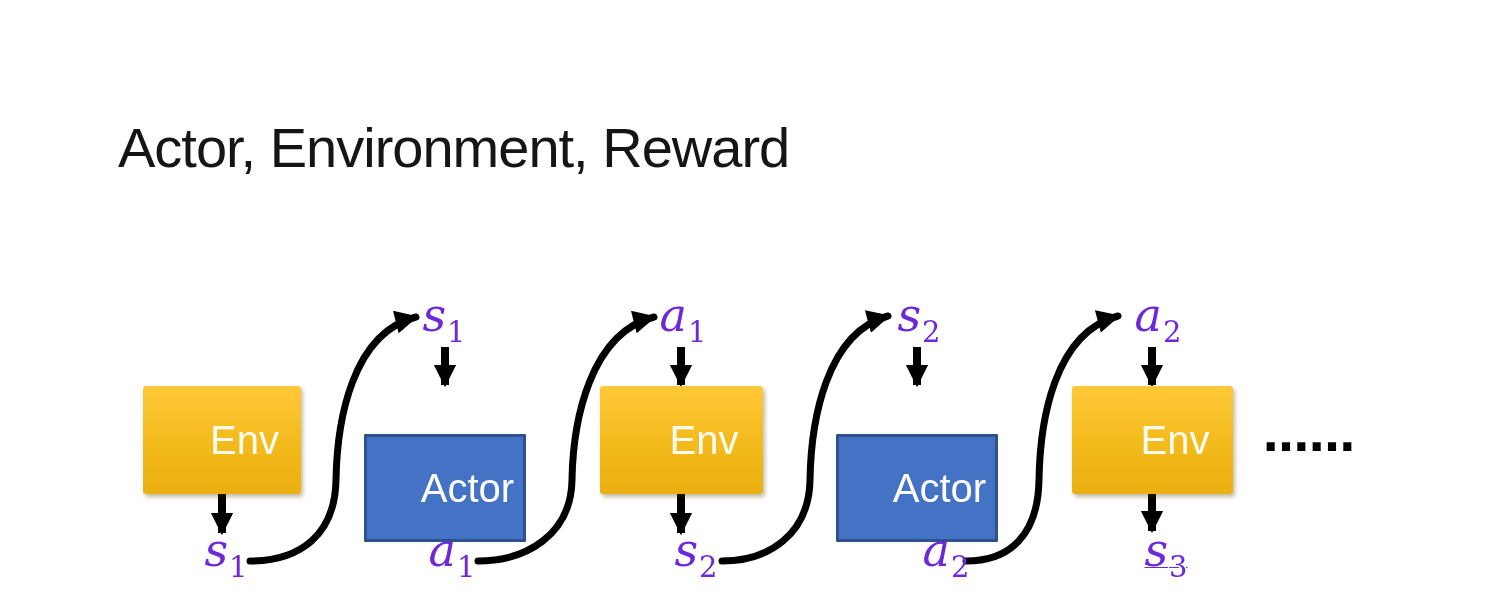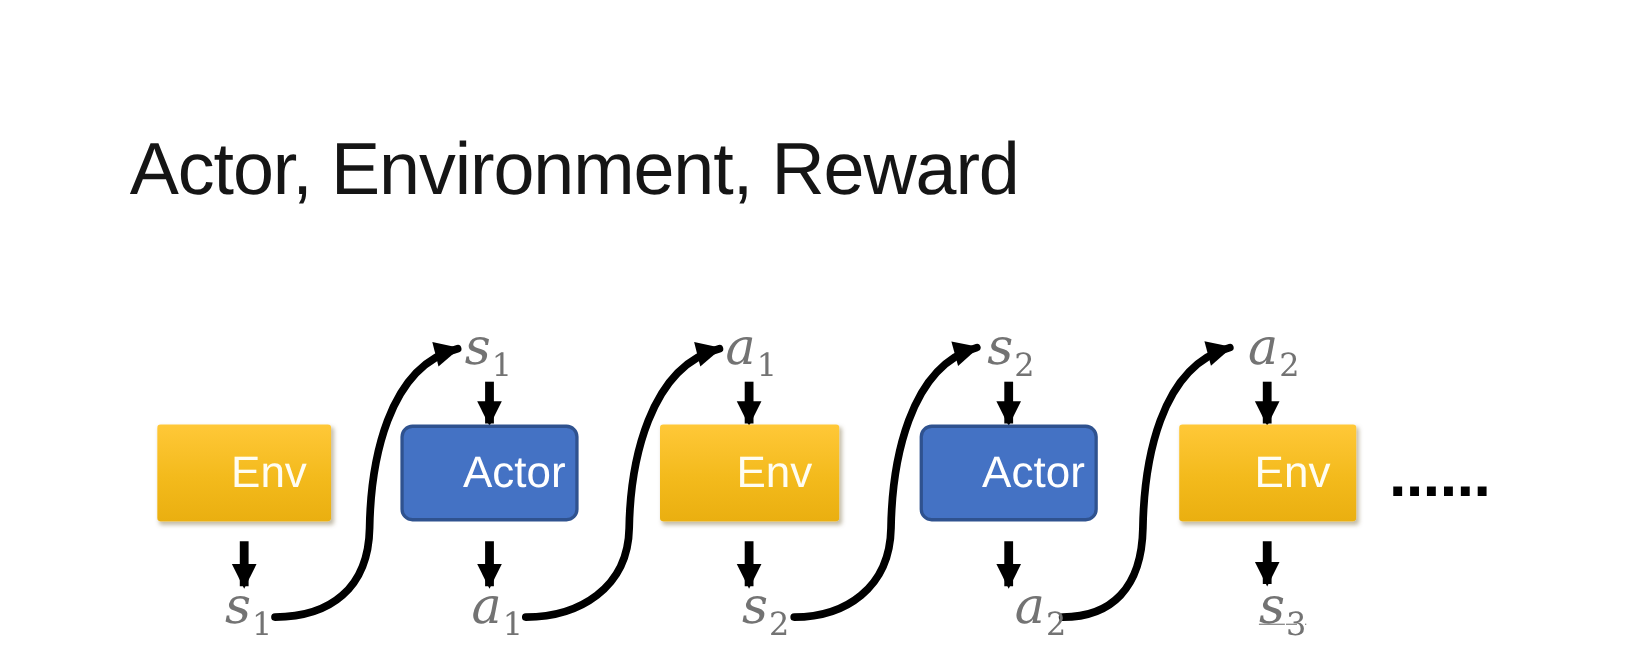--- a/index.html
+++ b/index.html
@@ -12,64 +12,65 @@
     width: 1500px;
     height: 608px;
     background: #ffffff;
     overflow: hidden;
     font-family: "Liberation Sans", sans-serif;
   }
   .title {
     position: absolute;
     left: 118px;
     top: 120px;
-    font-size: 67px;
+    font-size: 56px;
     font-weight: 300;
     letter-spacing: -1px;
     color: #151515;
     line-height: 1;
     white-space: nowrap;
   }
   .arrows {
     position: absolute;
     left: 0;
     top: 0;
     width: 1500px;
     height: 608px;
   }
   .box {
     position: absolute;
     top: 386px;
-    height: 88px;
+    height: 108px;
     display: flex;
     align-items: center;
     justify-content: center;
     font-size: 40px;
     color: #ffffff;
     line-height: 1;
     box-sizing: border-box;
     padding-left: 45px;
   }
   .box.env {
     background: linear-gradient(180deg, #ffc838 0%, #f3ba1c 55%, #eaaf10 100%);
     border-radius: 3px;
     box-shadow: 2px 3px 4px rgba(80, 60, 0, 0.35);
     color: #fffdf2;
   }
   .box.actor {
     background: #4472c4;
     border: 3px solid #2f528f;
-    border-radius: 11px;
+    border-radius: 1px;
+    margin-top: 48px;
   }
   .mlabel {
     position: absolute;
     transform: translateX(-50%);
     white-space: nowrap;
     line-height: 1;
-    color: #737373;
+    color: #6d28d9;
   }
   .mlabel .base {
     font-family: "DejaVu Serif", serif;
     font-style: italic;
     font-size: 46px;
   }
   .mlabel .sub {
     font-family: "DejaVu Serif", serif;
     font-style: normal;
     font-size: 29px;

